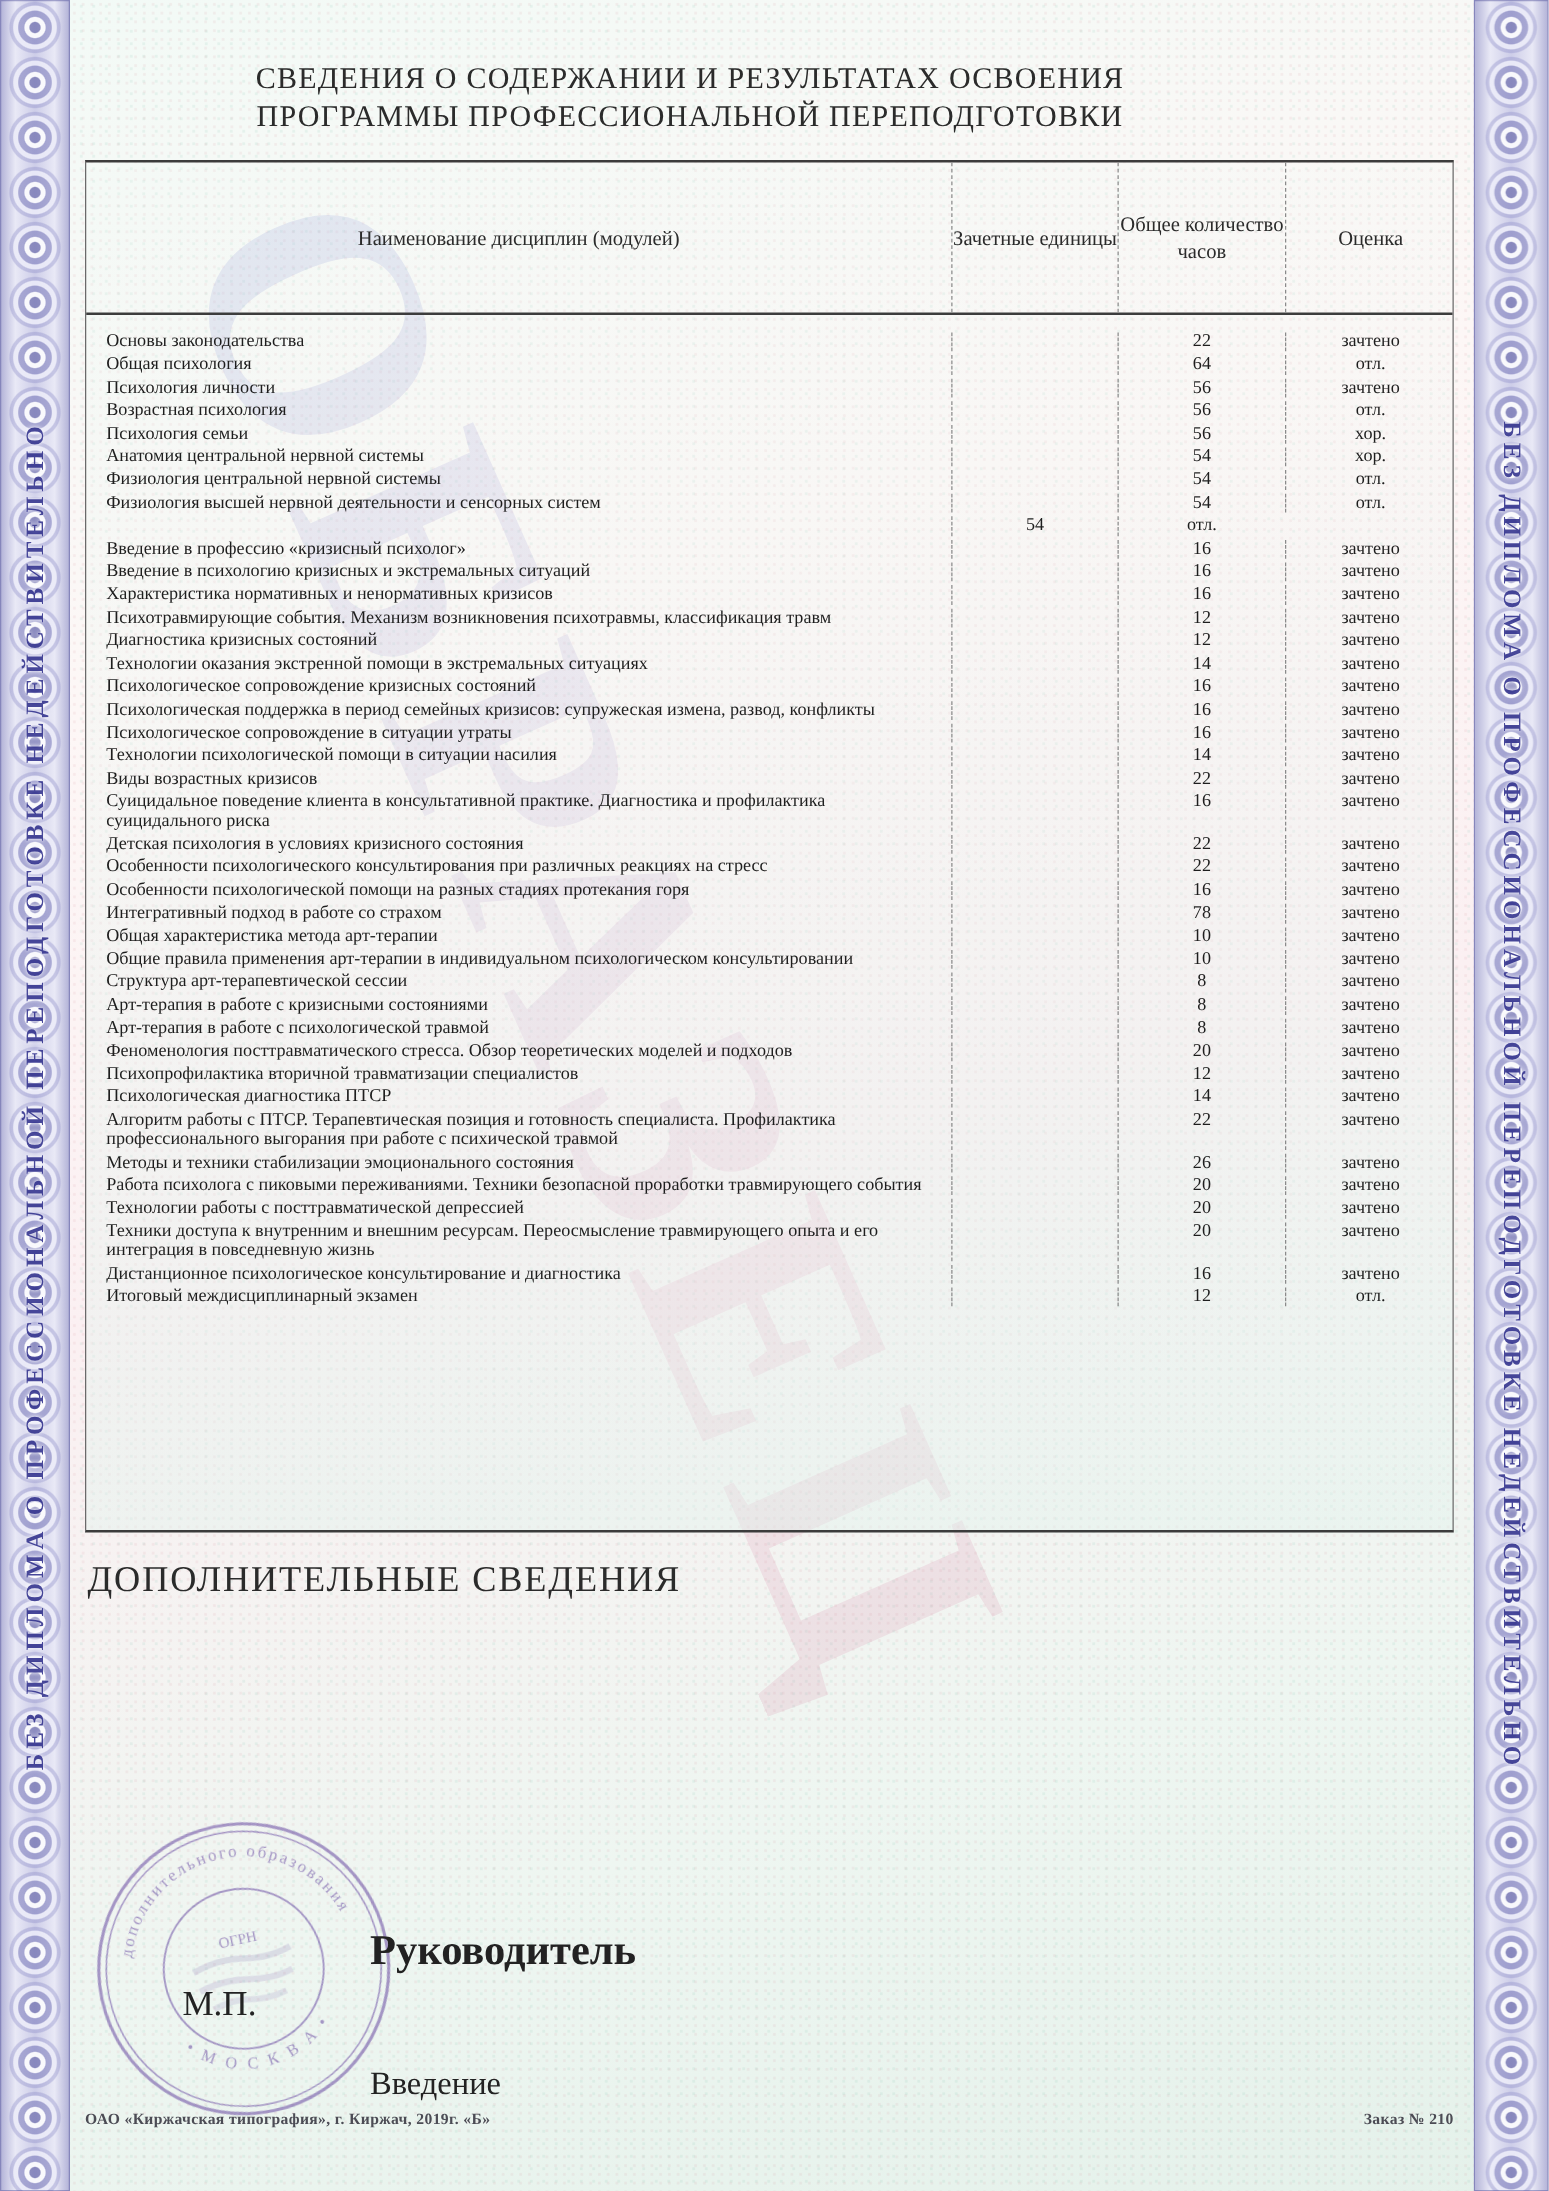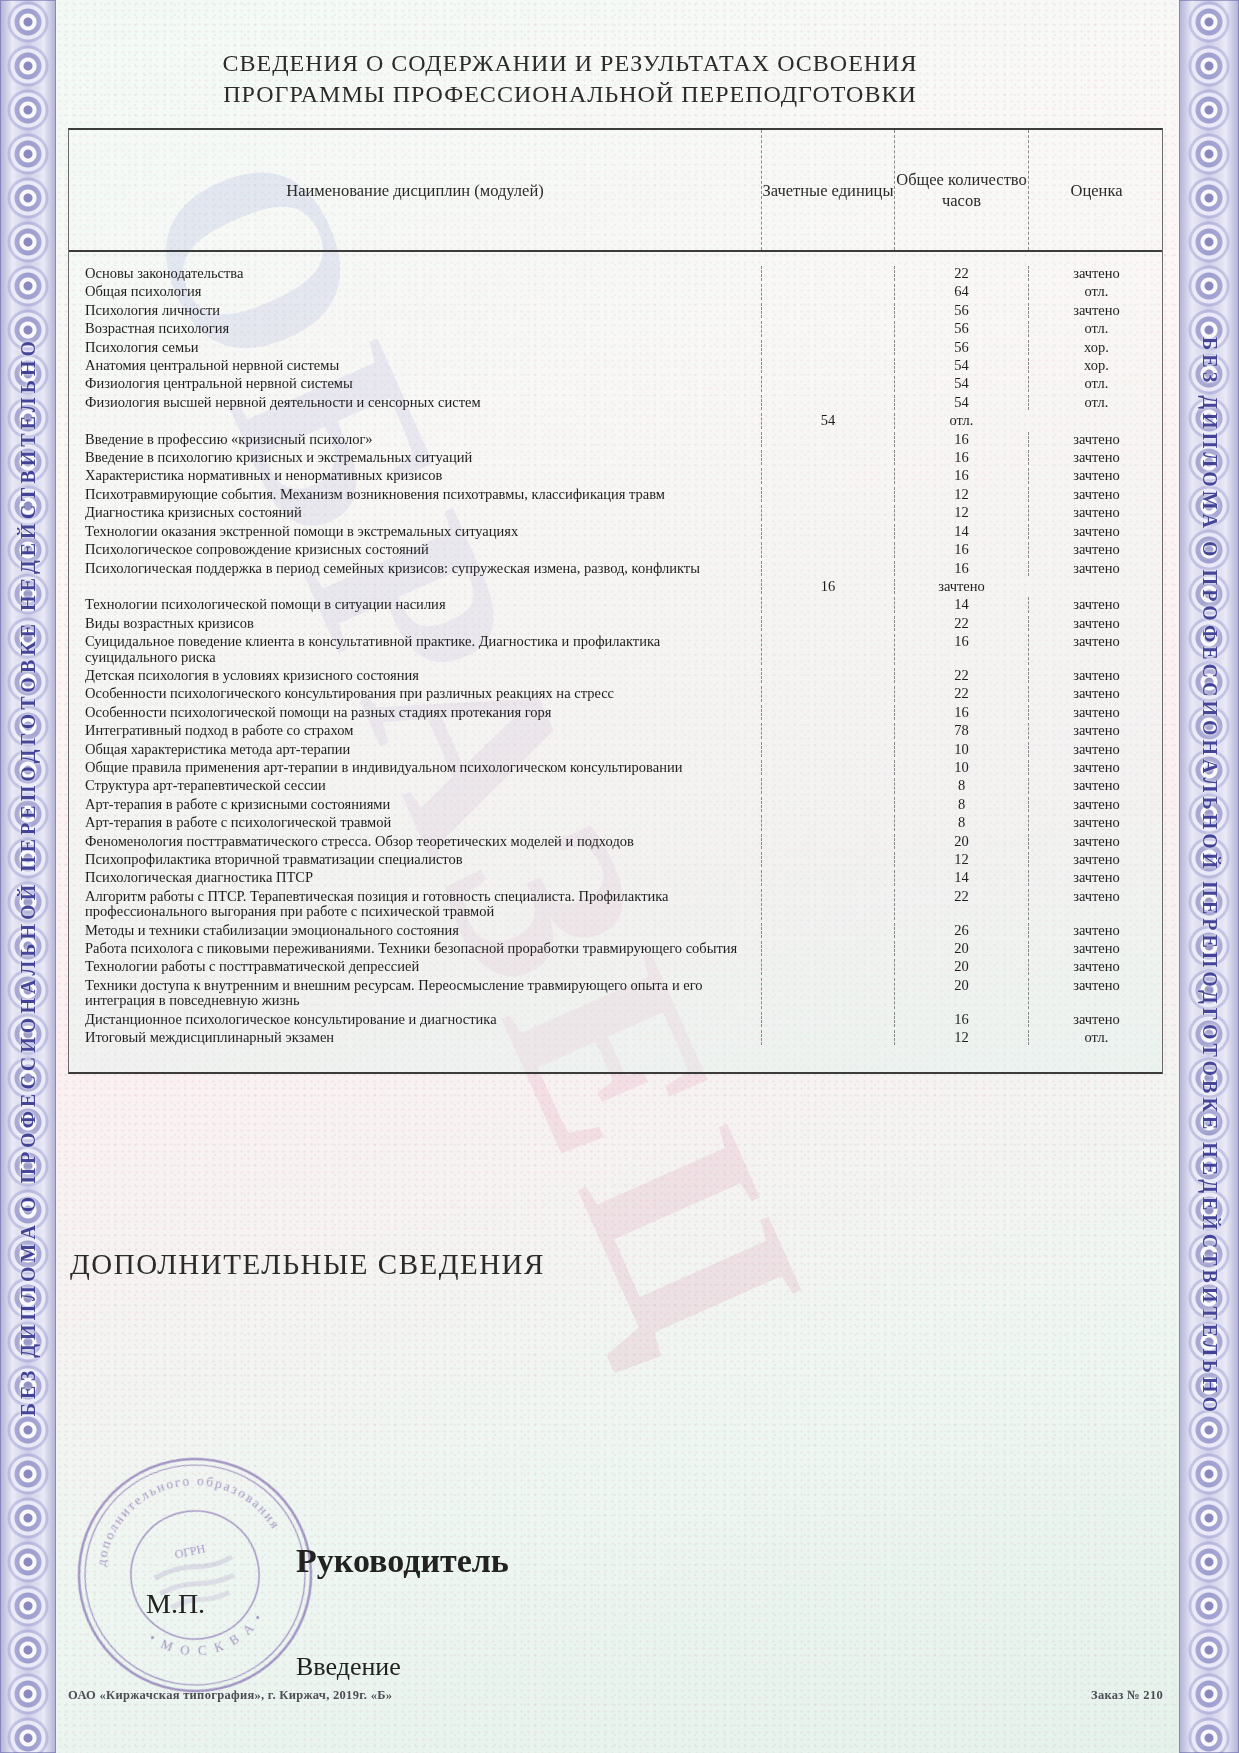--- a/index.html
+++ b/index.html
@@ -43,27 +43,27 @@
   .watermark{
     position:absolute;left:330px;top:120px;z-index:1;
     transform:rotate(66deg);transform-origin:0 0;
     font-weight:bold;font-size:250px;letter-spacing:20px;line-height:1;white-space:nowrap;
     background:linear-gradient(90deg,rgba(100,115,205,0.95) 0%,rgba(145,120,195,0.9) 38%,rgba(225,125,165,0.95) 72%,rgba(205,120,155,0.95) 100%);
     -webkit-background-clip:text;background-clip:text;color:transparent;
     opacity:0.17;pointer-events:none;
   }
   
   .title{
-    position:absolute;left:70px;top:48px;width:1000px;z-index:3;margin:0;
+    position:absolute;left:52px;top:48px;width:1000px;z-index:3;margin:0;
     text-align:center;font-weight:normal;
     font-size:24px;line-height:31px;letter-spacing:1px;color:#2b2b2b;
   }
   
   .dtable{
-    position:absolute;left:68px;top:128px;width:1095px;height:946px;z-index:3;
+    position:absolute;left:68px;top:128px;width:1095px;height:1098px;z-index:3;
     border-top:2px solid #3c3c3c;border-bottom:2px solid #3c3c3c;
     border-left:1px solid #6a6a6a;border-right:1px solid #6a6a6a;
     background:linear-gradient(180deg,rgba(240,250,246,0.15),rgba(224,243,237,0.4));
     box-sizing:border-box;
   }
   .thead,.trow{
     display:grid;grid-template-columns:692px 133px 134px 136px;
     box-sizing:border-box;
   }
   .thead{
@@ -229,20 +229,21 @@
           <div class="tcell hours">16</div>
           <div class="tcell grade">зачтено</div>
         </div>
         <div class="trow">
           <div class="tcell name">Психологическая поддержка в период семейных кризисов: супружеская измена, развод, конфликты</div>
           <div class="tcell credits"></div>
           <div class="tcell hours">16</div>
           <div class="tcell grade">зачтено</div>
         </div>
         <div class="trow">
+          <div class="tcell name">Психологическое сопровождение в ситуации утраты</div>
           <div class="tcell credits"></div>
           <div class="tcell hours">16</div>
           <div class="tcell grade">зачтено</div>
         </div>
         <div class="trow">
           <div class="tcell name">Технологии психологической помощи в ситуации насилия</div>
           <div class="tcell credits"></div>
           <div class="tcell hours">14</div>
           <div class="tcell grade">зачтено</div>
         </div>

